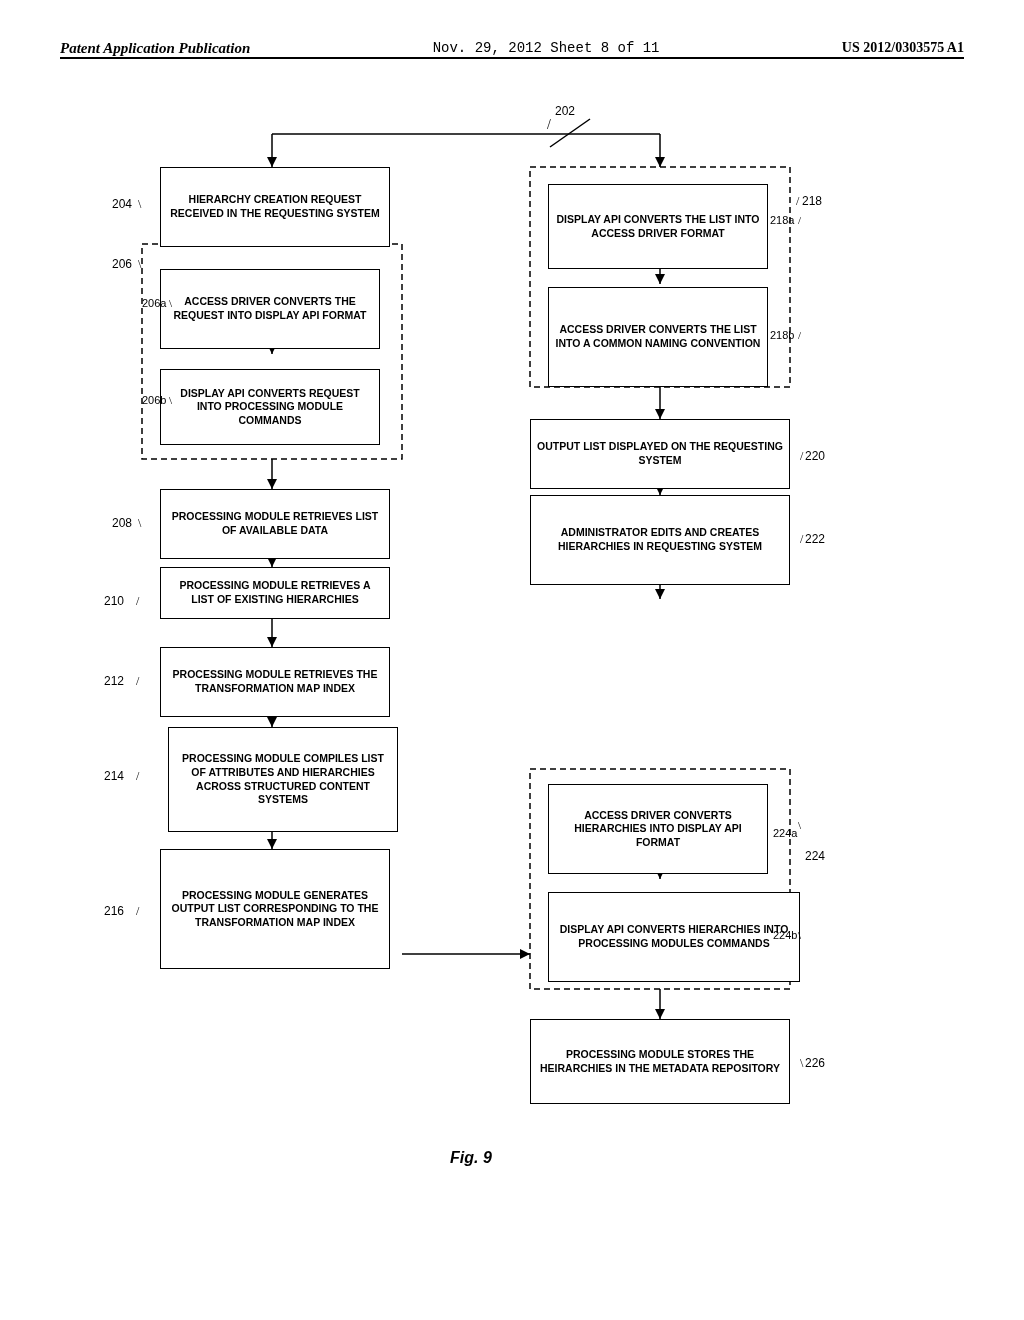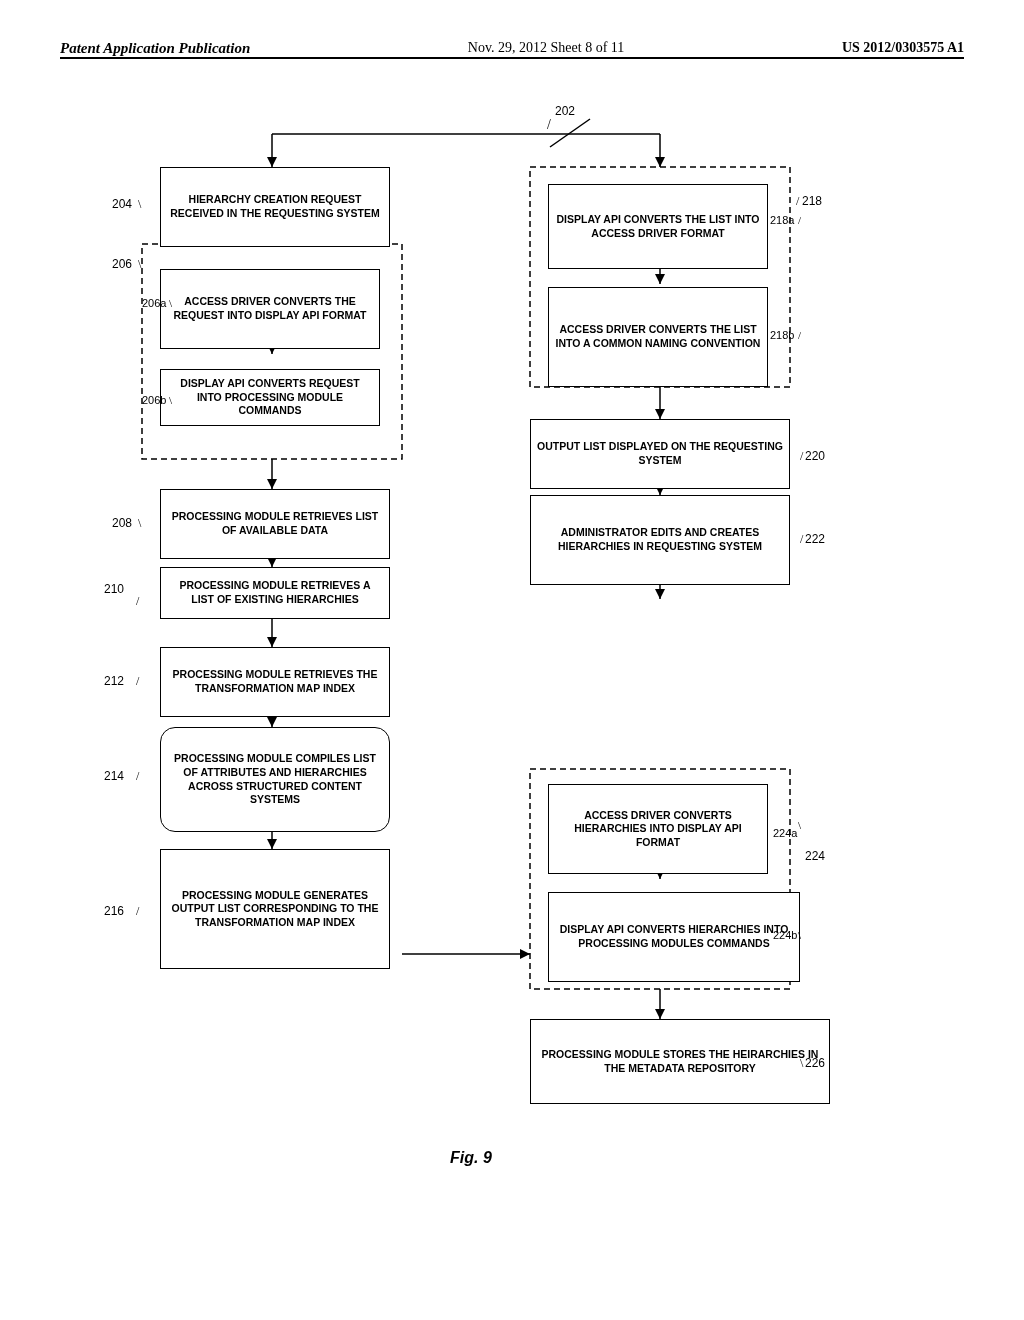--- a/index.html
+++ b/index.html
@@ -29,20 +29,21 @@
       margin-bottom: 30px;
     }
     .header-left {
       font-size: 15px;
       font-weight: bold;
       font-style: italic;
     }
     .header-center {
       font-size: 14px;
       text-align: center;
+      font-family: Liberation Mono, monospace;
     }
     .header-right {
       font-size: 14px;
       font-weight: bold;
     }
 
     
     .diagram {
       position: relative;
       width: 100%;
@@ -163,37 +164,37 @@
     <div class="label" style="left:52px; top:108px;">204</div>
     <div style="position:absolute; left:78px; top:108px; font-size:12px;">\</div>
 
     <div class="label" style="left:52px; top:168px;">206</div>
     <div style="position:absolute; left:78px; top:168px; font-size:12px;">\</div>
 
     <div class="box" style="left:100px; top:180px; width:220px; height:80px;">ACCESS DRIVER CONVERTS THE REQUEST INTO DISPLAY API FORMAT</div>
     <div class="label" style="left:82px; top:208px; font-size:11px;">206a</div>
     <div style="position:absolute; left:109px; top:208px; font-size:11px;">\</div>
 
-    <div class="box" style="left:100px; top:280px; width:220px; height:57px;">DISPLAY API CONVERTS REQUEST INTO PROCESSING MODULE COMMANDS</div>
+    <div class="box" style="left:100px; top:280px; width:220px; height:76px;">DISPLAY API CONVERTS REQUEST INTO PROCESSING MODULE COMMANDS</div>
     <div class="label" style="left:82px; top:305px; font-size:11px;">206b</div>
     <div style="position:absolute; left:109px; top:305px; font-size:11px;">\</div>
 
     <div class="box" style="left:100px; top:400px; width:230px; height:70px;">PROCESSING MODULE RETRIEVES LIST OF AVAILABLE DATA</div>
     <div class="label" style="left:52px; top:427px;">208</div>
     <div style="position:absolute; left:78px; top:427px; font-size:12px;">\</div>
 
     <div class="box" style="left:100px; top:478px; width:230px; height:52px;">PROCESSING MODULE RETRIEVES A LIST OF EXISTING HIERARCHIES</div>
-    <div class="label" style="left:44px; top:493px;">210</div>
+    <div class="label" style="left:44px; top:505px;">210</div>
     <div style="position:absolute; left:76px; top:505px; font-size:12px;">/</div>
 
     <div class="box" style="left:100px; top:558px; width:230px; height:70px;">PROCESSING MODULE RETRIEVES THE TRANSFORMATION MAP INDEX</div>
     <div class="label" style="left:44px; top:585px;">212</div>
     <div style="position:absolute; left:76px; top:585px; font-size:12px;">/</div>
 
-    <div class="box" style="left:100px; top:638px; width:230px; height:105px;border-radius:15px;">PROCESSING MODULE COMPILES LIST OF ATTRIBUTES AND HIERARCHIES ACROSS STRUCTURED CONTENT SYSTEMS</div>
+    <div class="box" style="left:108px; top:638px; width:230px; height:105px;">PROCESSING MODULE COMPILES LIST OF ATTRIBUTES AND HIERARCHIES ACROSS STRUCTURED CONTENT SYSTEMS</div>
     <div class="label" style="left:44px; top:680px;">214</div>
     <div style="position:absolute; left:76px; top:680px; font-size:12px;">/</div>
 
     <div class="box" style="left:100px; top:760px; width:230px; height:120px;">PROCESSING MODULE GENERATES OUTPUT LIST CORRESPONDING TO THE TRANSFORMATION MAP INDEX</div>
     <div class="label" style="left:44px; top:815px;">216</div>
     <div style="position:absolute; left:76px; top:815px; font-size:12px;">/</div>
 
     <div class="label" style="left:742px; top:105px;">218</div>
     <div style="position:absolute; left:736px; top:105px; font-size:12px;">/</div>
 
@@ -216,21 +217,21 @@
     <div class="label" style="left:745px; top:760px;">224</div>
 
     <div class="box" style="left:488px; top:695px; width:220px; height:90px;">ACCESS DRIVER CONVERTS HIERARCHIES INTO DISPLAY API FORMAT</div>
     <div class="label" style="left:713px; top:730px; font-size:11px;margin-top:8px;">224a</div>
     <div style="position:absolute; left:738px; top:730px; font-size:11px;">\</div>
 
     <div class="box" style="left:488px; top:803px; width:252px; height:90px;">DISPLAY API CONVERTS HIERARCHIES INTO PROCESSING MODULES COMMANDS</div>
     <div class="label" style="left:713px; top:840px; font-size:11px;">224b</div>
     <div style="position:absolute; left:738px; top:840px; font-size:11px;">\</div>
 
-    <div class="box" style="left:470px; top:930px; width:300px; height:85px;">PROCESSING MODULE STORES THE HEIRARCHIES IN THE METADATA REPOSITORY</div>
+    <div class="box" style="left:470px; top:930px; width:260px; height:85px;">PROCESSING MODULE STORES THE HEIRARCHIES IN THE METADATA REPOSITORY</div>
     <div class="label" style="left:745px; top:967px;">226</div>
     <div style="position:absolute; left:740px; top:967px; font-size:12px;">\</div>
 
     <div class="fig-caption" style="left:390px; top:1060px;">Fig. 9</div>
 
   </div>
 
 </div>
 
 </body></html>

